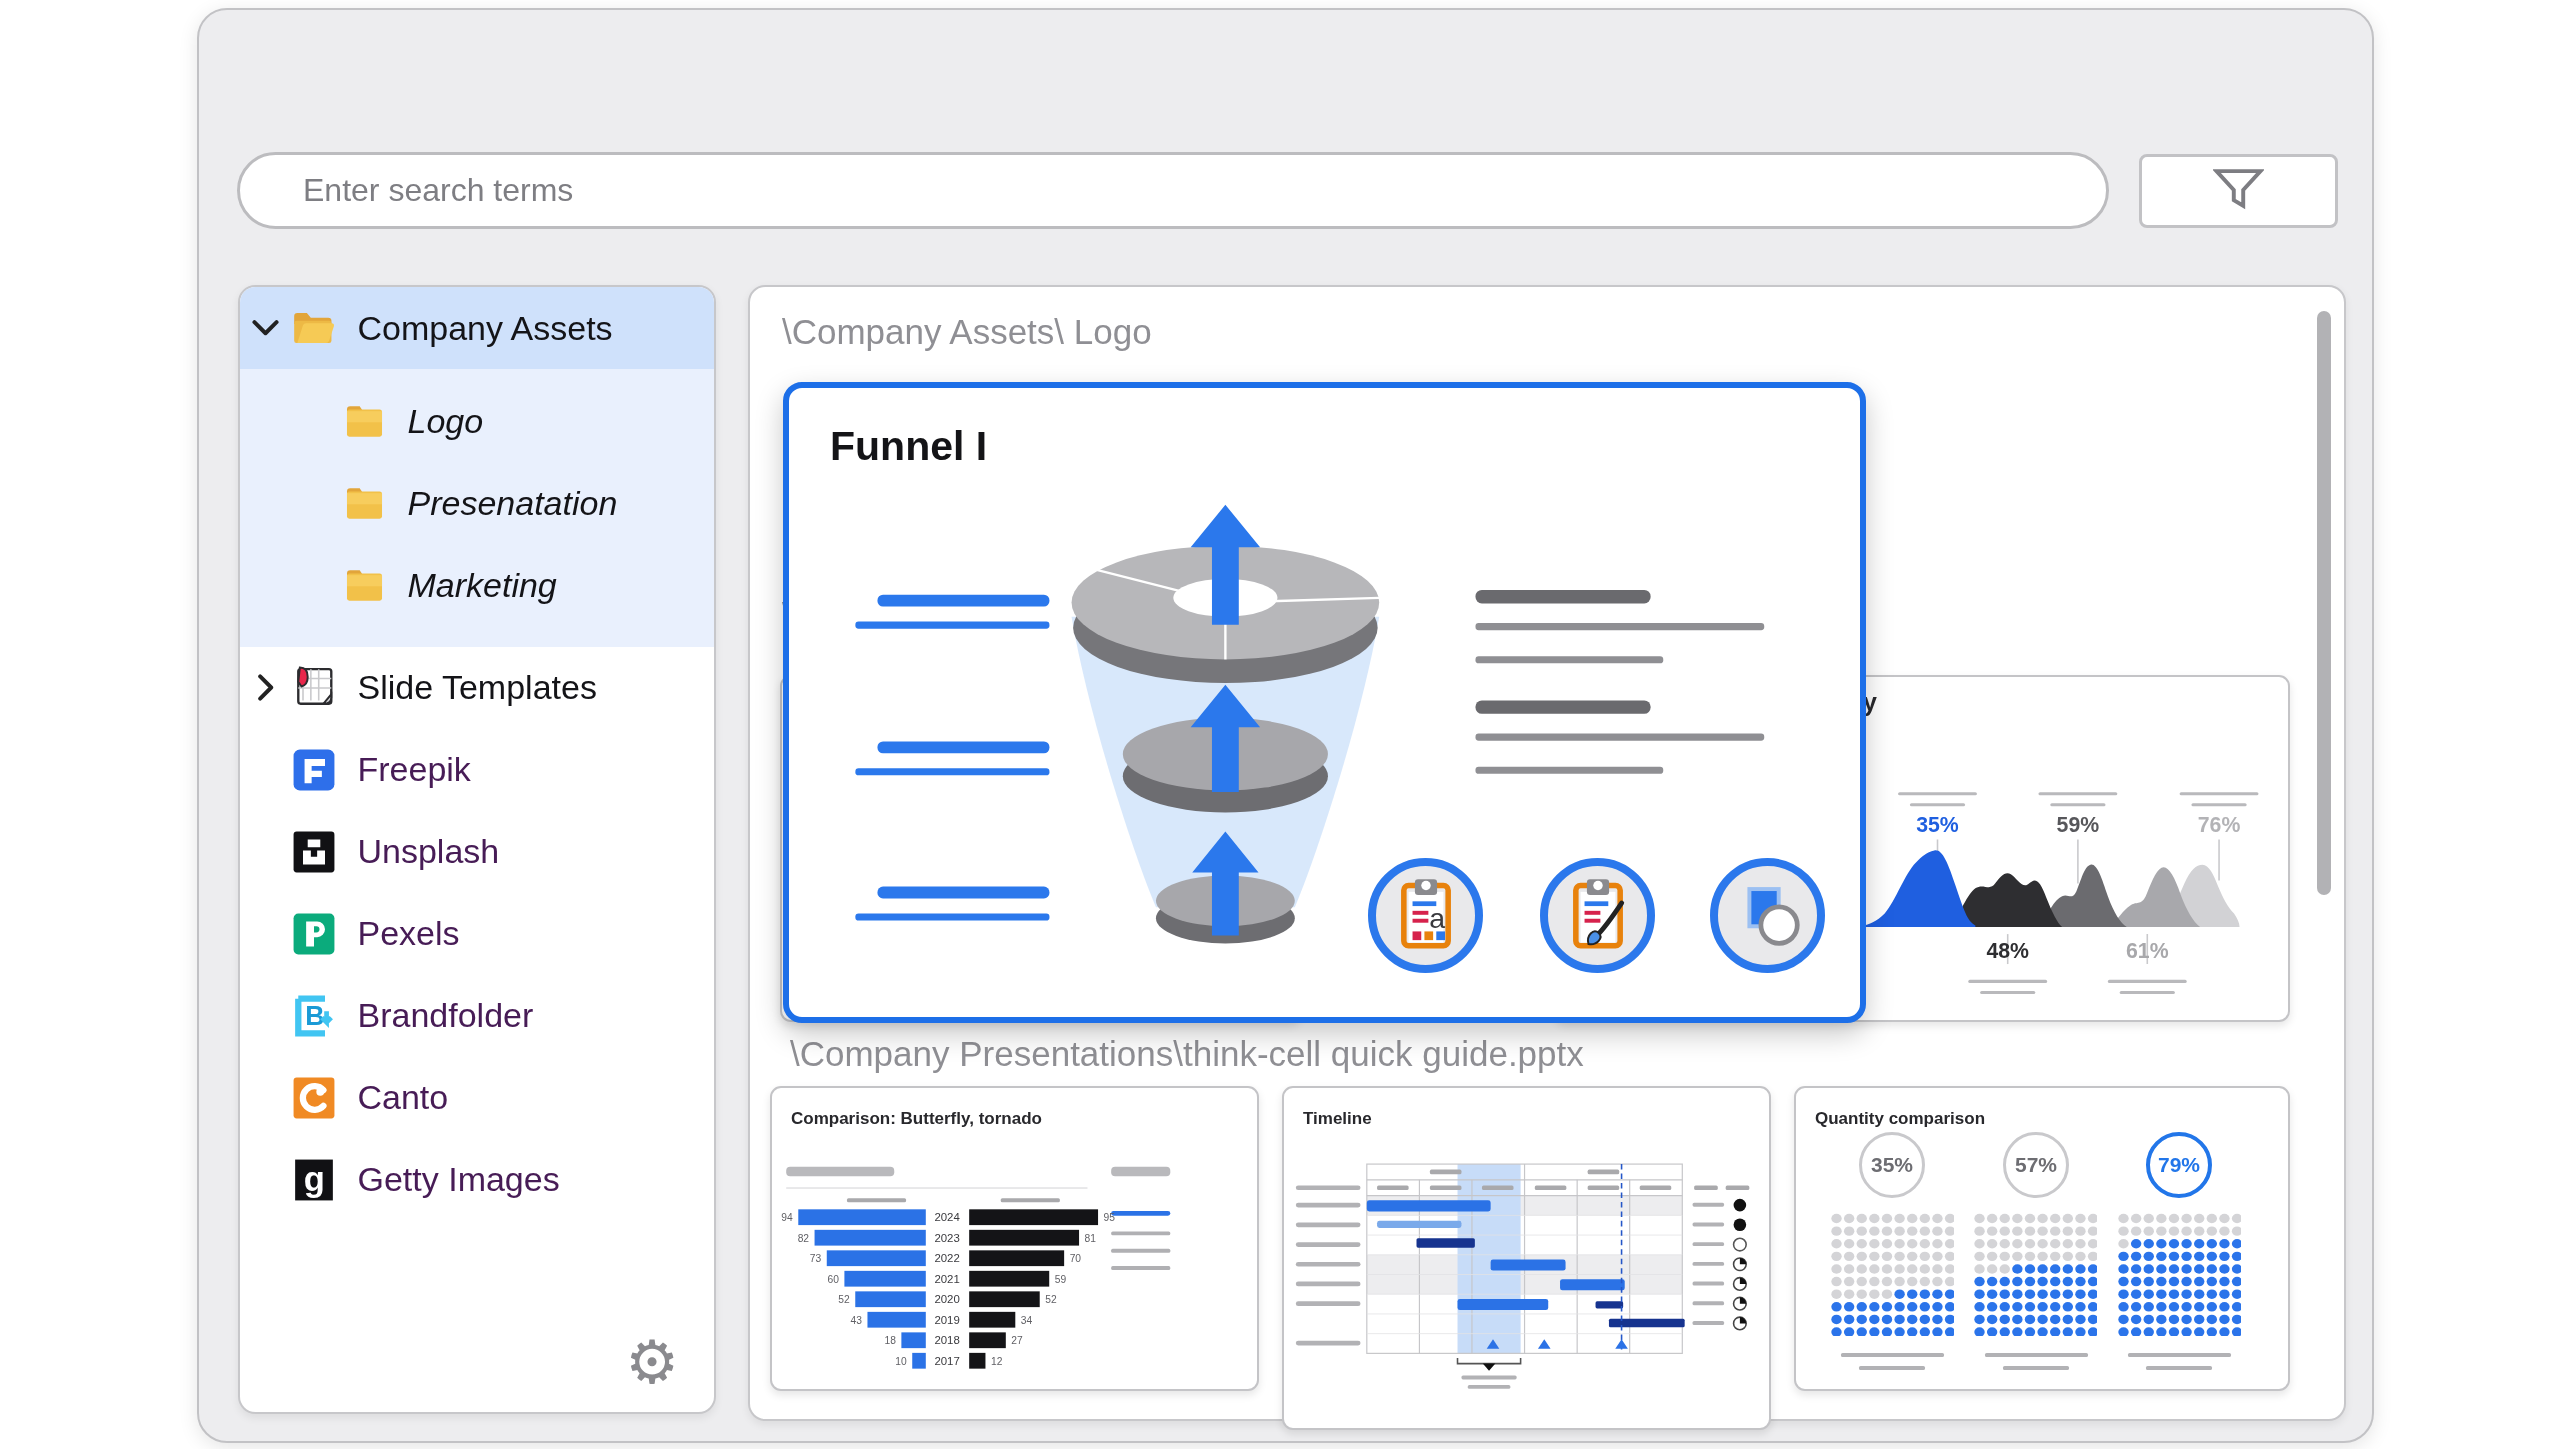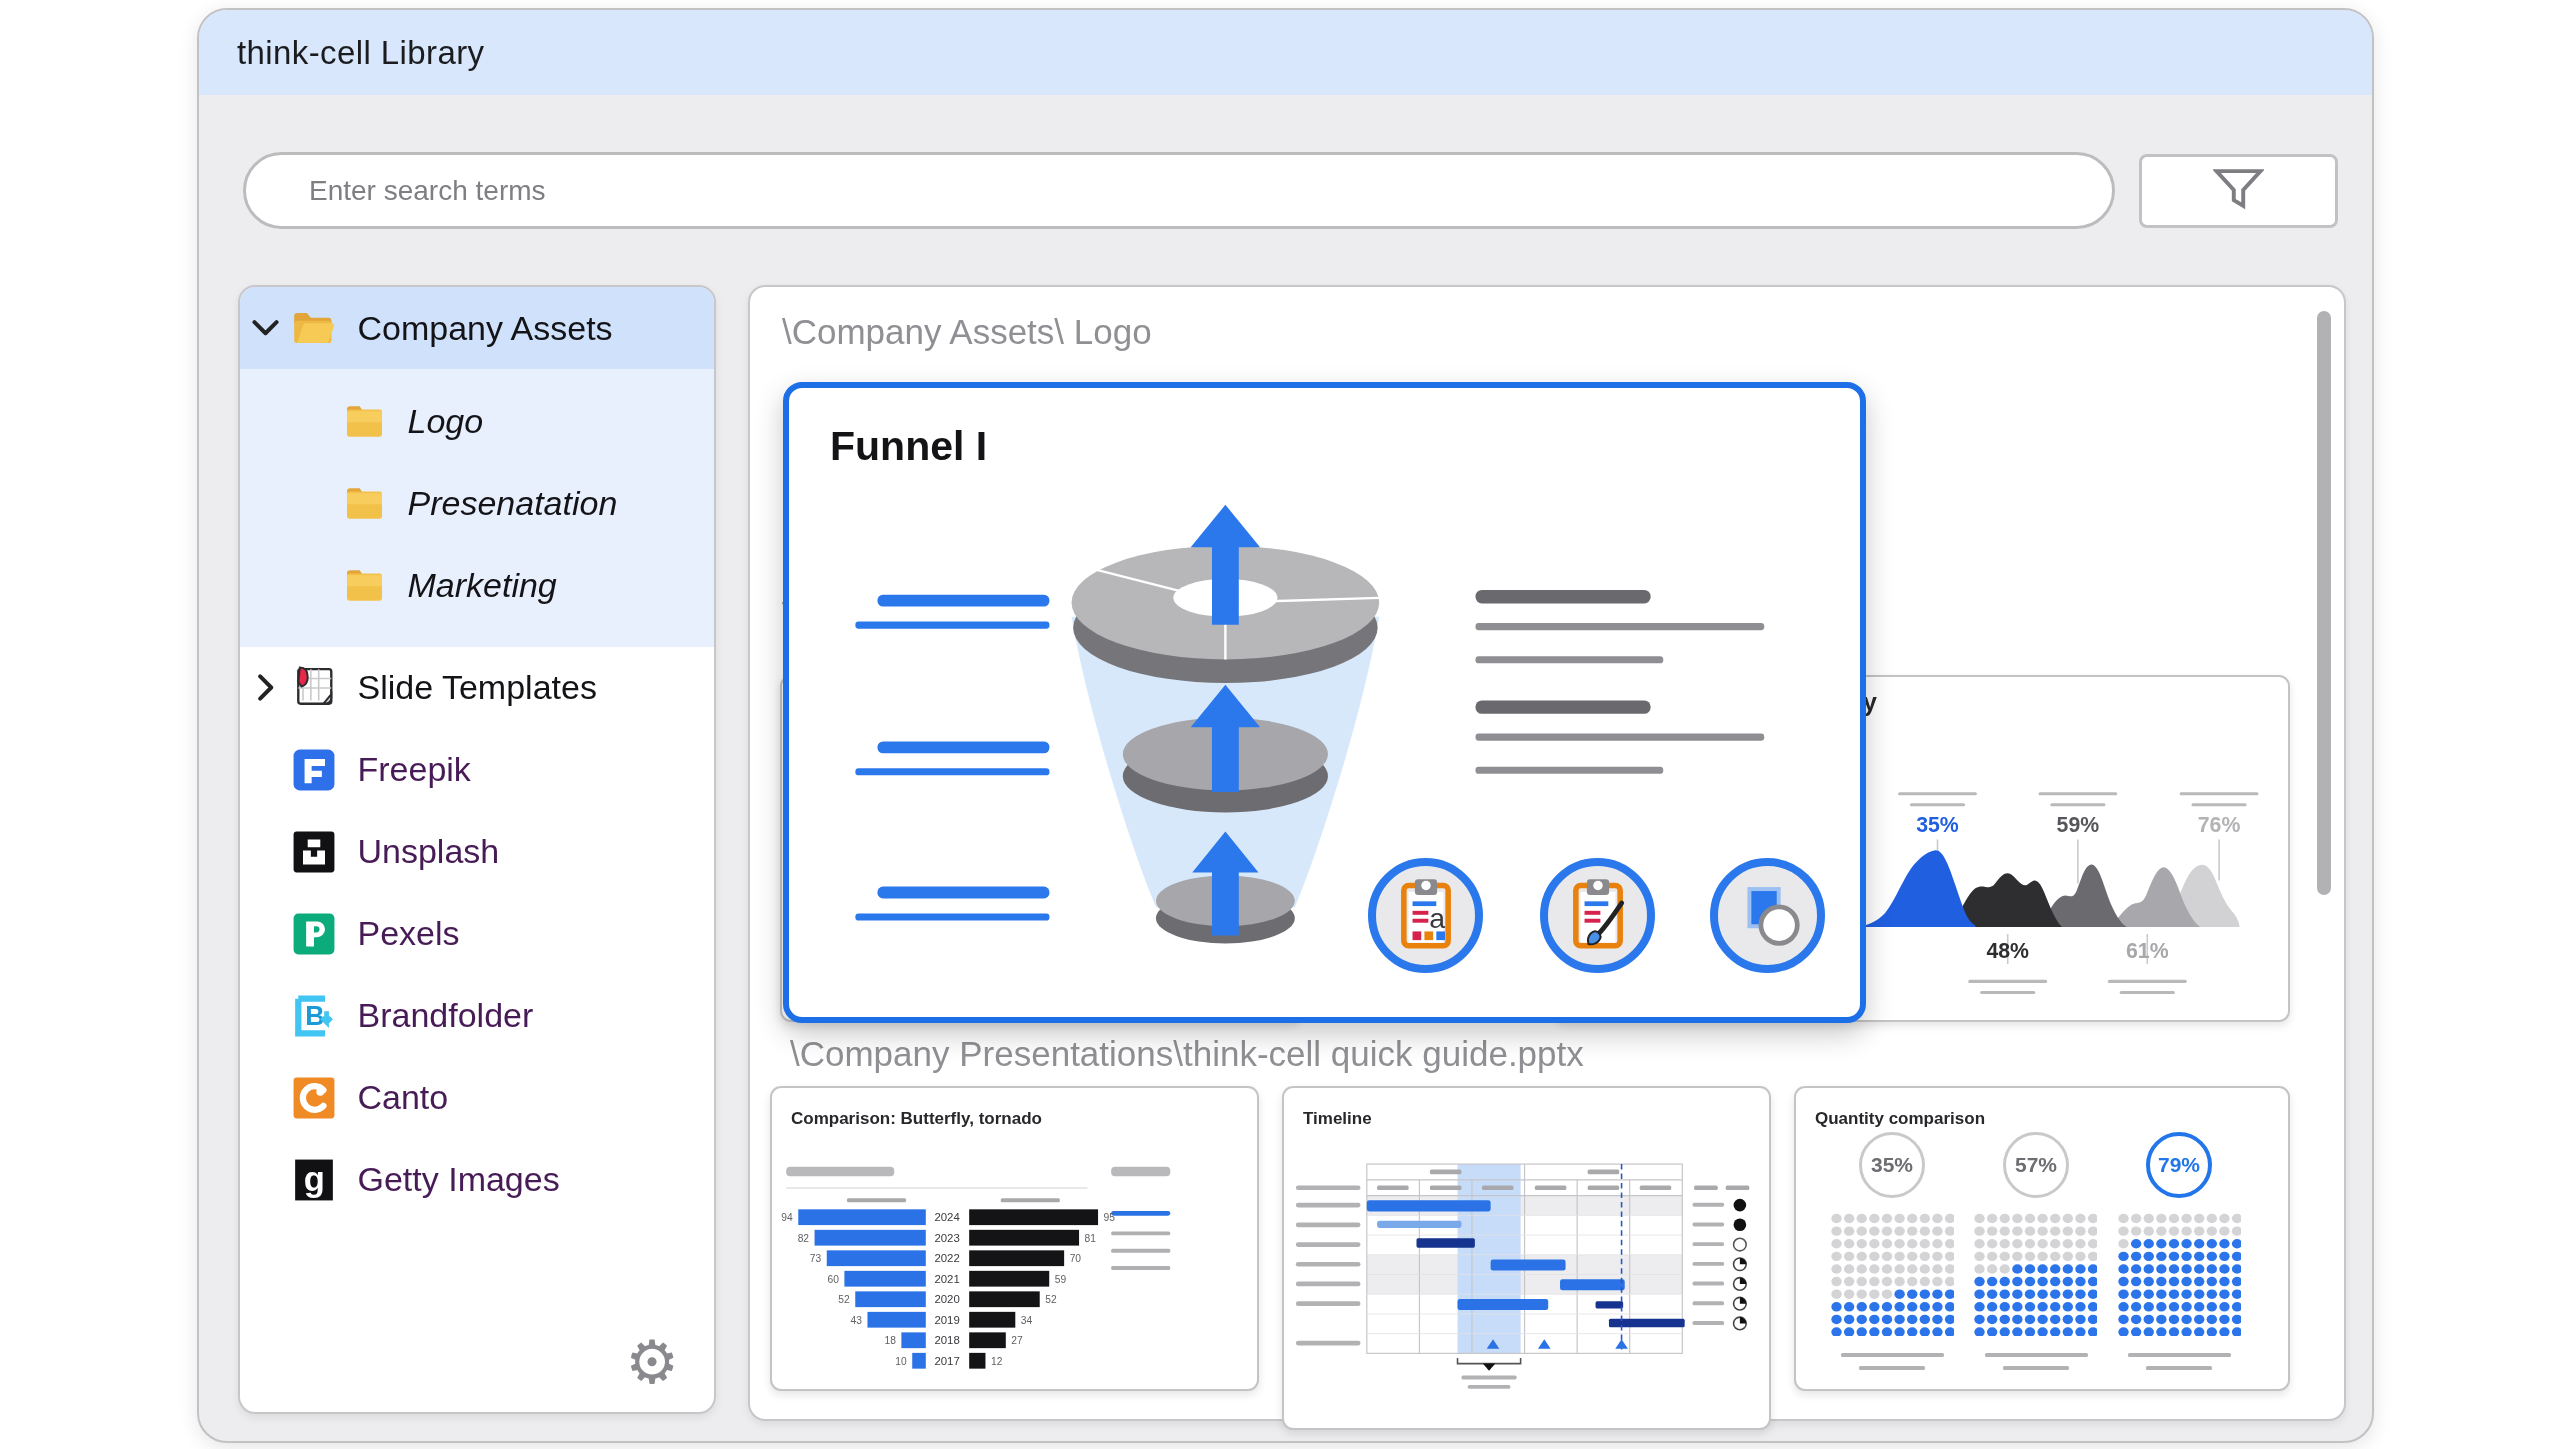--- a/index.html
+++ b/index.html
@@ -6,22 +6,22 @@
   html,body { background:#ffffff; font-family:"Liberation Sans", sans-serif; }
   #screen { position:relative; width:2576px; height:1449px; background:#ffffff; overflow:hidden; }
 
   .window { position:absolute; left:197px; top:8px; width:2177px; height:1435px;
     background:#ededef; border:2.4px solid #c2c2c5; border-radius:30px;
     box-shadow:0 4.7px 19px rgba(0,0,0,.10); overflow:hidden; }
   .titlebar { position:absolute; left:0; top:0; width:100%; height:85px; background:#d9e7fc; }
   .titlebar .title { position:absolute; left:38px; top:0; line-height:85px; font-size:33px;
     font-weight:500; color:#1b1c1f; letter-spacing:0.4px; }
 
-  .search-input { position:absolute; left:44px; top:142px; width:1872px; height:77px;
-    border:3.2px solid #bcbcbf; border-radius:39px; background:#fff; font-size:28px; color:#4a4a4e;
+  .search-input { position:absolute; left:38px; top:142px; width:1872px; height:77px;
+    border:3.2px solid #bcbcbf; border-radius:39px; background:#fff; font-size:32px; color:#4a4a4e;
     padding:0 0 0 63px; outline:none; font-family:"Liberation Sans",sans-serif; }
   .search-input::placeholder { color:#7e7e83; }
   .filter-btn { position:absolute; left:1940px; top:144px; width:199px; height:74px;
     border:3.2px solid #c2c2c5; border-radius:8px; background:#fff;
     display:flex; align-items:center; justify-content:center; cursor:pointer; }
 
   
   .sidebar { position:absolute; left:39px; top:275px; width:478px; height:1129px;
     background:#ffffff; border:2.4px solid #c7c7ca; border-radius:17.4px;
     box-shadow:0 3.2px 8px rgba(0,0,0,.07); overflow:hidden; }
@@ -58,23 +58,20 @@
 
   .pct { position:absolute; font-weight:bold; }
   svg text { font-family:"Liberation Sans",sans-serif; }
 </style>
 </head>
 <body>
 
 <div id="screen">
   <div class="window">
 
-    <div class="titlebar">
-      <div class="title">think-cell Library</div>
-    </div>
 
     <input class="search-input" type="text" placeholder="Enter search terms" style="">
     <div class="filter-btn">
       <span>
         <svg width="51" height="44" viewBox="0 0 64 56">
             <path d="M4 4 H60 L38 28 V48 L26 41 V28 Z" fill="none" stroke="#7d7d82" stroke-width="5" stroke-linejoin="miter"></path>
           </svg>
       </span>
     </div>
 

